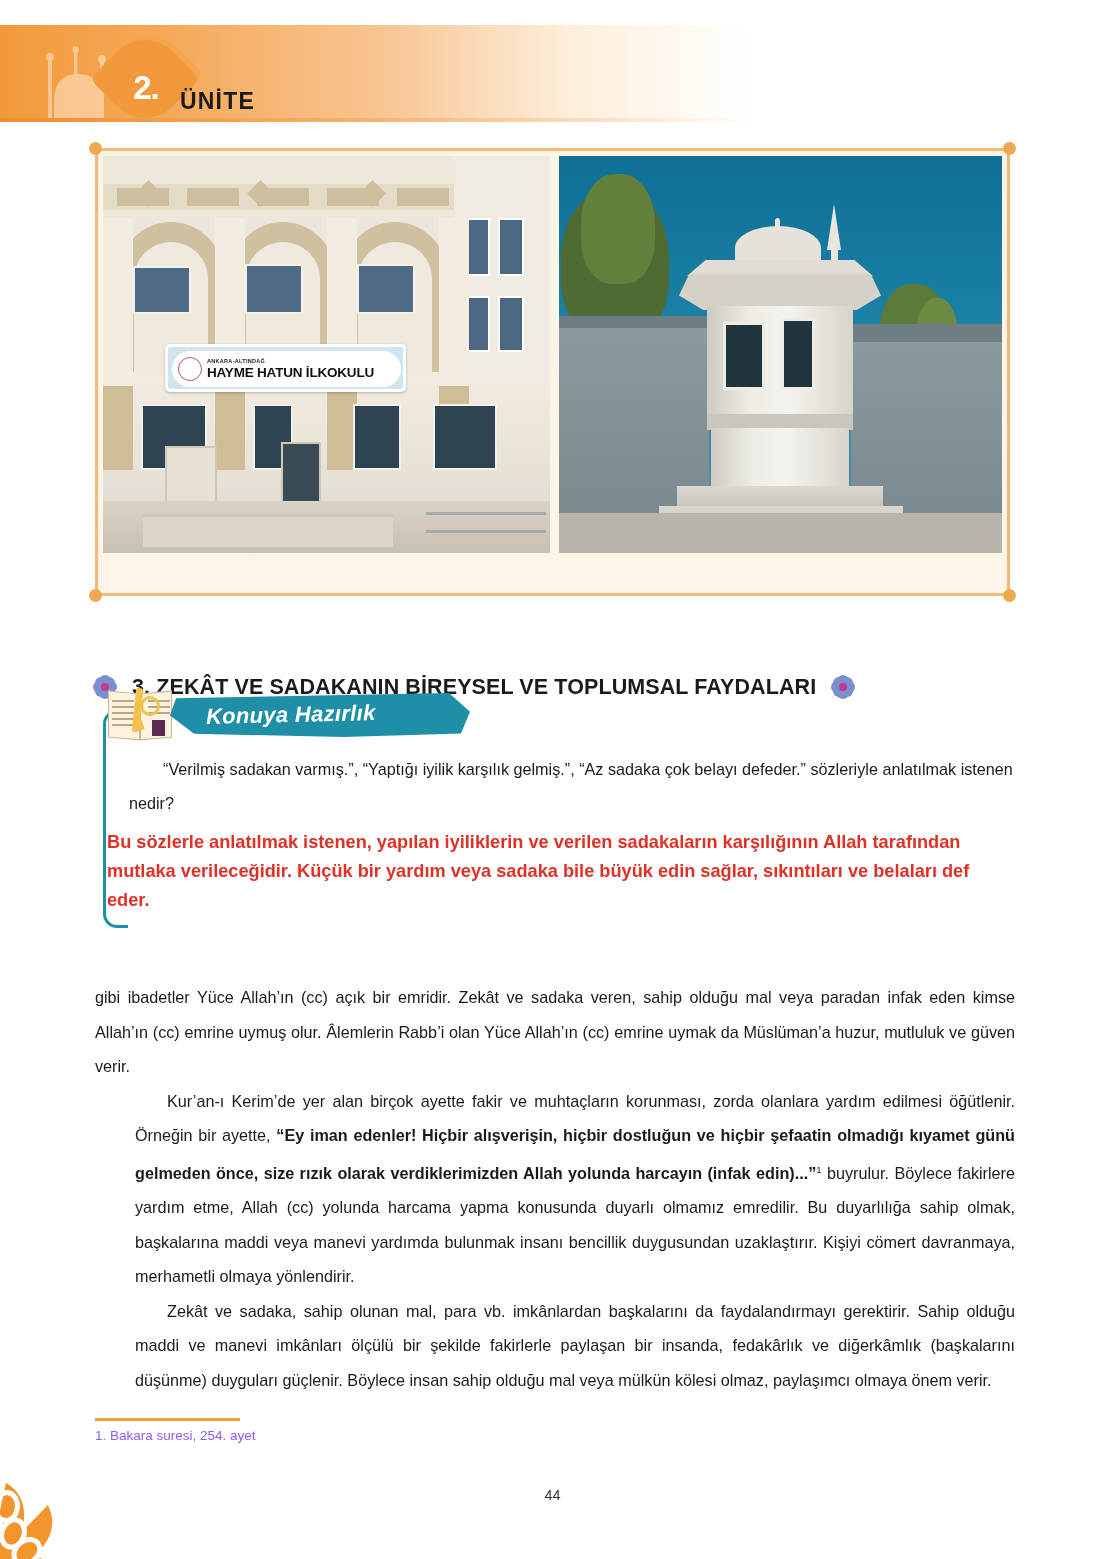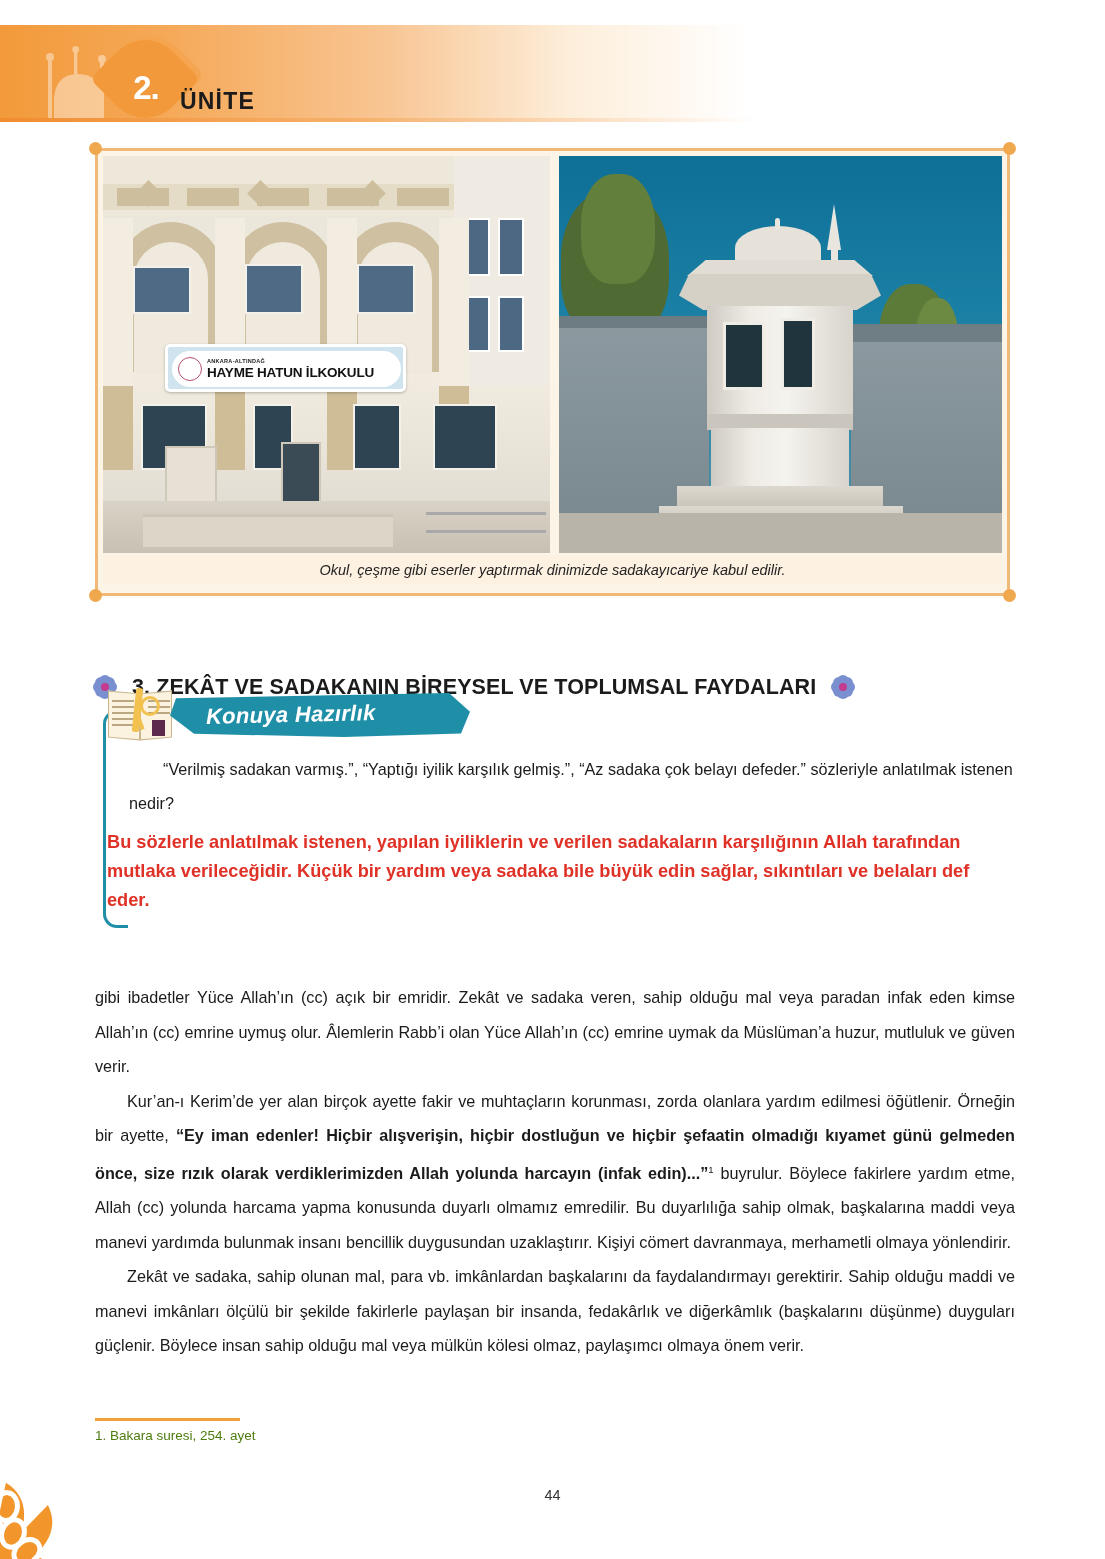--- a/index.html
+++ b/index.html
@@ -169,28 +169,28 @@
     position:absolute;left:12px;top:142px;width:906px;
     font-size:18.2px;line-height:29px;font-weight:bold;color:#e03127;
   }
 
   
   .body-text{position:absolute;left:95px;top:980px;width:920px;}
   .body-text p{
     margin:0;font-size:16.2px;line-height:34.5px;text-align:justify;
     text-justify:inter-word;color:#1b1b1b;
   }
-  .body-text p.indent{text-indent:32px;}
+  .body-text p.indent{text-indent:32px;margin-left:40px;}
   .body-text p + p{margin-top:0px;}
   .quote{font-weight:bold;}
   sup{font-size:9.5px;vertical-align:super;font-weight:normal;}
 
   
   .fn-rule{position:absolute;left:95px;top:1418px;width:145px;height:3px;background:#f0a13c;}
-  .footnote{position:absolute;left:95px;top:1428px;font-size:13.5px;color:#4d7c0f;text-align:center;}
+  .footnote{position:absolute;left:95px;top:1428px;font-size:13.5px;color:#8b5cf6;text-align:center;}
   .page-num{position:absolute;left:0;top:1487px;width:1105px;text-align:center;
     font-size:14.5px;color:#333;}
   .corner-flower{position:absolute;left:-30px;bottom:-26px;width:140px;height:140px;}
 </style>
 </head>
 <body>
 
 <div class="header">
   <div class="header-band"></div>
   <div class="header-rule"></div>
@@ -322,21 +322,20 @@
       <div class="ft-grate" style="left:222px;top:162px;width:34px;height:72px;"></div>
       <div class="ft-body" style="left:148px;top:258px;width:146px;height:16px;background:#cbc6bd;"></div>
       <div class="ft-body" style="left:152px;top:272px;width:138px;height:62px;"></div>
       <div class="ft-base" style="left:118px;top:330px;width:206px;height:22px;"></div>
       <div class="ft-base" style="left:100px;top:350px;width:244px;height:22px;"></div>
       <div class="ft-base" style="left:78px;top:368px;width:290px;height:29px;"></div>
       <div class="ft-ground"></div>
     </div>
   </div>
 
-  <div class="caption">Okul, çeşme gibi eserler yaptırmak dinimizde sadakayıcariye kabul edilir.</div>
 </div>
 
 <div class="sec-head">
   <span class="flower">
     <i></i>
       <i></i>
       <i></i>
       <i></i>
       <i></i>
       <i></i>

